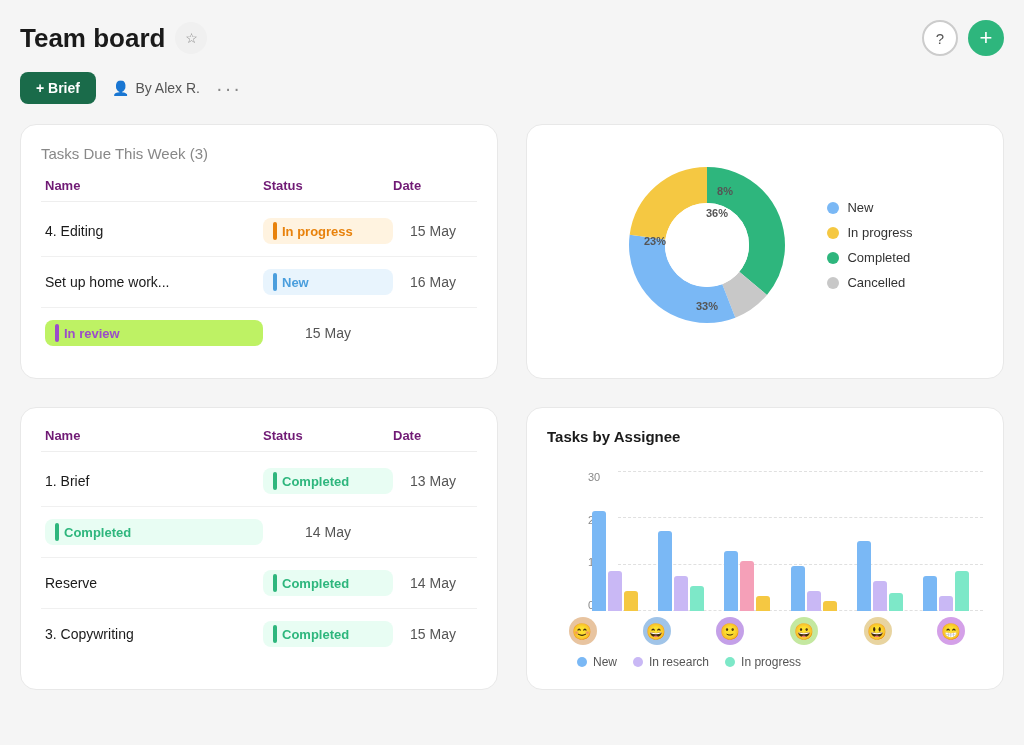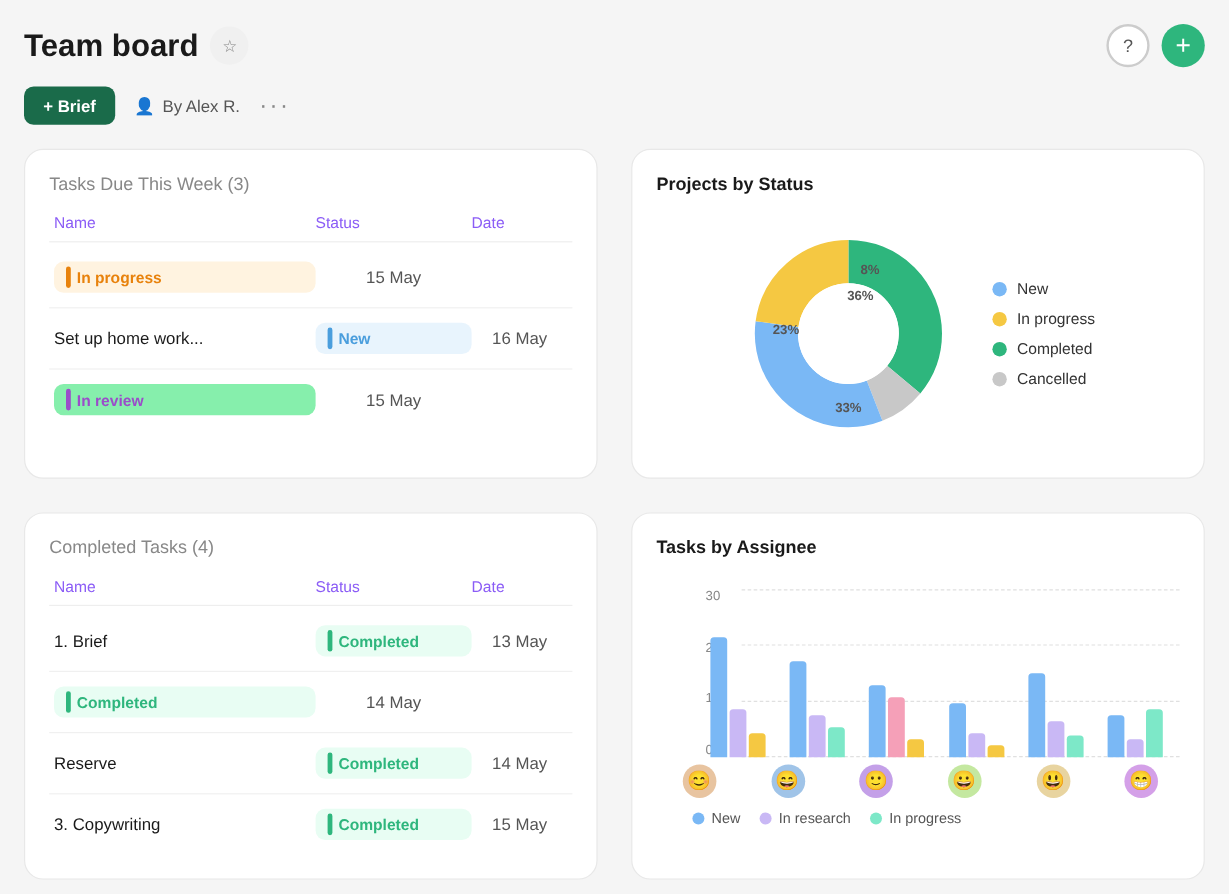--- a/index.html
+++ b/index.html
@@ -109,22 +109,22 @@
     }
     .table-header {
       display: grid;
       grid-template-columns: 1fr 130px 80px;
       padding: 0 4px 8px;
       border-bottom: 1px solid #eee;
       margin-bottom: 4px;
     }
     .table-header-cell {
       font-size: 13px;
-      color: #8b5cf6;
-      font-weight: 400;
+      color: #701a75;
+      font-weight: 700;
     }
     .table-row {
       display: grid;
       grid-template-columns: 1fr 130px 80px;
       padding: 12px 4px;
       border-bottom: 1px solid #f0f0f0;
       align-items: center;
     }
     .table-row:last-child {
       border-bottom: none;
@@ -158,21 +158,21 @@
       background: #fff3e0;
       color: #e8820c;
     }
     .status-inprogress .status-dot { background: #e8820c; }
     .status-new {
       background: #e8f4fd;
       color: #4a9edd;
     }
     .status-new .status-dot { background: #4a9edd; }
     .status-inreview {
-      background: #86efac;
+      background: #bef264;
       color: #9b4dca;
     }
     .status-inreview .status-dot { background: #9b4dca; }
     .status-completed {
       background: #e8fdf3;
       color: #2eb67d;
     }
     .status-completed .status-dot { background: #2eb67d; }
 
     
@@ -312,20 +312,21 @@
       <span>Tasks Due This Week</span>
       <span>(3)</span>
     </div>
     <div class="table-header">
       <span class="table-header-cell">Name</span>
       <span class="table-header-cell">Status</span>
       <span class="table-header-cell">Date</span>
     </div>
     <div id="tasks-due-rows">
         <div class="table-row">
+    <span class="row-name">4. Editing</span>
     <span class="status-badge status-inprogress">
       <span class="status-dot"></span>
       <span>In progress</span>
     </span>
     <span class="row-date">15 May</span>
   </div>
         <div class="table-row">
     <span class="row-name">Set up home work...</span>
     <span class="status-badge status-new">
       <span class="status-dot"></span>
@@ -337,21 +338,20 @@
     <span class="status-badge status-inreview">
       <span class="status-dot"></span>
       <span>In review</span>
     </span>
     <span class="row-date">15 May</span>
   </div>
       </div>
   </div>
 
   <div class="card projects-card">
-    <div class="card-title">Projects by Status</div>
     <div class="chart-area">
       <div class="donut-container">
         <svg class="donut-svg" viewBox="0 0 180 180">
 
           <circle cx="90" cy="90" r="60" fill="none" stroke="#2eb67d" stroke-width="36" stroke-dasharray="135.7 241.3" stroke-dashoffset="0" transform="rotate(-90 90 90)"></circle>
           <circle cx="90" cy="90" r="60" fill="none" stroke="#c8c8c8" stroke-width="36" stroke-dasharray="30.2 346.8" stroke-dashoffset="-135.7" transform="rotate(-90 90 90)"></circle>
           <circle cx="90" cy="90" r="60" fill="none" stroke="#7ab8f5" stroke-width="36" stroke-dasharray="124.4 252.6" stroke-dashoffset="-165.9" transform="rotate(-90 90 90)"></circle>
           <circle cx="90" cy="90" r="60" fill="none" stroke="#f5c842" stroke-width="36" stroke-dasharray="86.7 290.3" stroke-dashoffset="-290.3" transform="rotate(-90 90 90)"></circle>
 
           <circle cx="90" cy="90" r="42" fill="white"></circle>
@@ -377,24 +377,20 @@
         </div>
         <div class="legend-item">
           <div class="legend-dot" style="background:#c8c8c8;"></div>
           <span>Cancelled</span>
         </div>
       </div>
     </div>
   </div>
 
   <div class="card">
-    <div class="card-title">
-      <span>Completed Tasks</span>
-      <span>(4)</span>
-    </div>
     <div class="table-header">
       <span class="table-header-cell">Name</span>
       <span class="table-header-cell">Status</span>
       <span class="table-header-cell">Date</span>
     </div>
     <div id="completed-rows">
         <div class="table-row">
     <span class="row-name">1. Brief</span>
     <span class="status-badge status-completed">
       <span class="status-dot"></span>

